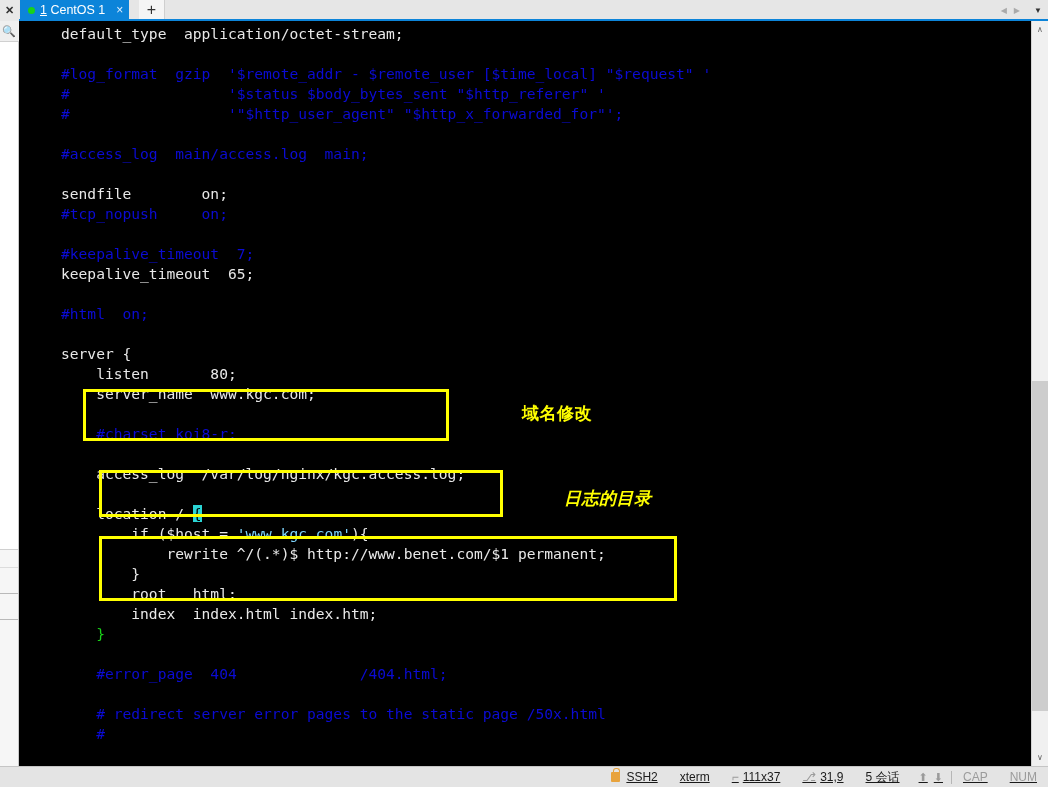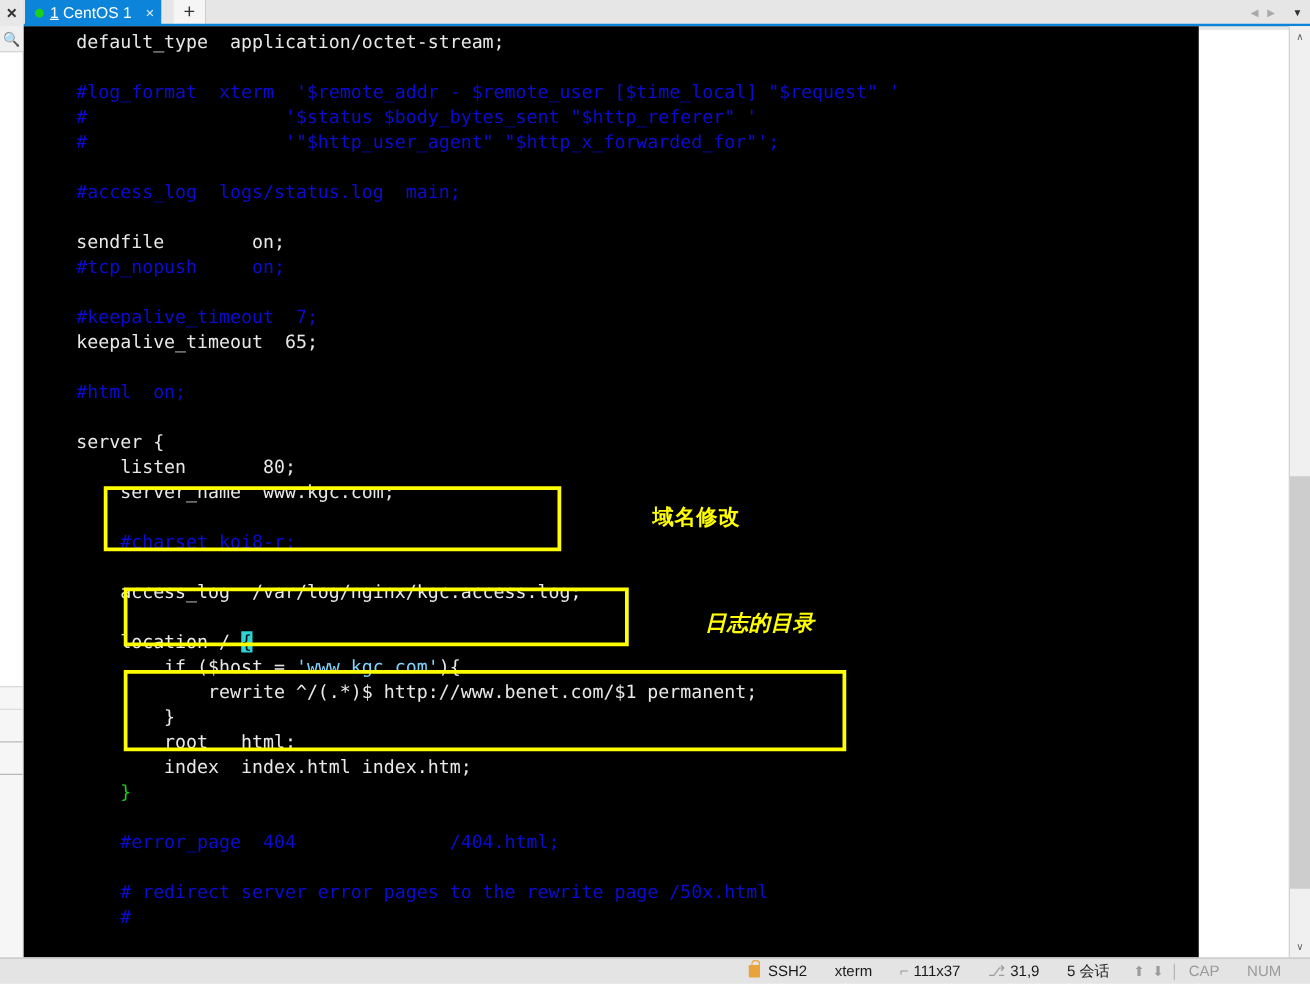--- a/index.html
+++ b/index.html
@@ -58,21 +58,21 @@
     font-size: 8px; color: #aaaaaa;
   }
   #tab-menu {
     position: absolute; right: 6px; top: 0; height: 20px;
     display: flex; align-items: center; font-size: 8px; color: #333;
   }
   #tab-underline { position: absolute; left: 0; top: 19px; width: 1029px; height: 2px; background: #0c84d9; }
 
   
   #terminal {
-    position: absolute; left: 19px; top: 21px; width: 940px; height: 745px;
+    position: absolute; left: 19px; top: 21px; width: 1012px; height: 745px;
     background: #000000; overflow: hidden;
   }
   #term-text {
     position: absolute; left: 0; top: 0;
     font-family: "DejaVu Sans Mono", "Liberation Mono", monospace;
     font-size: 14.6px; line-height: 20px;
     white-space: pre;
     padding: 3px 0 0 42px;
     color: #e8e8e8;
   }
@@ -123,21 +123,21 @@
     position: absolute; left: 0; top: 360px; width: 16px; height: 330px;
     background: #cdcdcd;
   }
 
   
   #statusbar {
     position: absolute; left: 0; bottom: 0; width: 1048px; height: 21px;
     background: #e4e4e4; border-top: 1px solid #c5c5c5;
     display: flex; align-items: center; justify-content: flex-end;
     font-size: 12px; color: #1a1a1a;
-    padding-right: 12px; gap: 0;
+    padding-right: 0; gap: 0; text-decoration: underline;
   }
   .sb-cell { display: flex; align-items: center; gap: 4px; padding: 0 11px; white-space: nowrap; }
   .sb-dim { color: #9b9b9b; }
   #lock-icon {
     width: 9px; height: 10px; position: relative; display: inline-block;
     background: #e8a33d; border-radius: 1px; margin-right: 2px;
   }
   #lock-icon::before {
     content: ""; position: absolute; left: 2px; top: -4px;
     width: 5px; height: 5px; border: 1.5px solid #e8a33d;
@@ -174,25 +174,25 @@
       <span>◀</span>
       <span>▶</span>
     </div>
     <div id="tab-menu">▼</div>
     <div id="tab-underline"></div>
   </div>
 
   <div id="terminal">
     <pre id="term-text">default_type  application/octet-stream;
 
-<span class="cm">#log_format  xterm  '$remote_addr - $remote_user [$time_local] "$request" '</span>
+<span class="cm">#log_format  gzip  '$remote_addr - $remote_user [$time_local] "$request" '</span>
 <span class="cm">#                  '$status $body_bytes_sent "$http_referer" '</span>
 <span class="cm">#                  '"$http_user_agent" "$http_x_forwarded_for"';</span>
 
-<span class="cm">#access_log  logs/status.log  main;</span>
+<span class="cm">#access_log  main/access.log  main;</span>
 
 sendfile        on;
 <span class="cm">#tcp_nopush     on;</span>
 
 <span class="cm">#keepalive_timeout  7;</span>
 keepalive_timeout  65;
 
 <span class="cm">#html  on;</span>
 
 server {
@@ -206,21 +206,21 @@
     location / <span class="cur">{</span>
         if ($host = <span class="st">'www.kgc.com'</span>){
             rewrite ^/(.*)$ http://www.benet.com/$1 permanent;
         }
         root   html;
         index  index.html index.htm;
     <span class="mb">}</span>
 
 <span class="cm">    #error_page  404              /404.html;</span>
 
-<span class="cm">    # redirect server error pages to the rewrite page /50x.html</span>
+<span class="cm">    # redirect server error pages to the static page /50x.html</span>
 <span class="cm">    #</span></pre>
 
     <div class="anno-box" id="box-1"></div>
     <div class="anno-box" id="box-2"></div>
     <div class="anno-box" id="box-3"></div>
     <div class="anno-label" id="label-1">域名修改</div>
     <div class="anno-label" id="label-2">日志的目录</div>
 
     <div id="vim-pos">49,9</div>
     <div id="vim-pct">21%</div>

